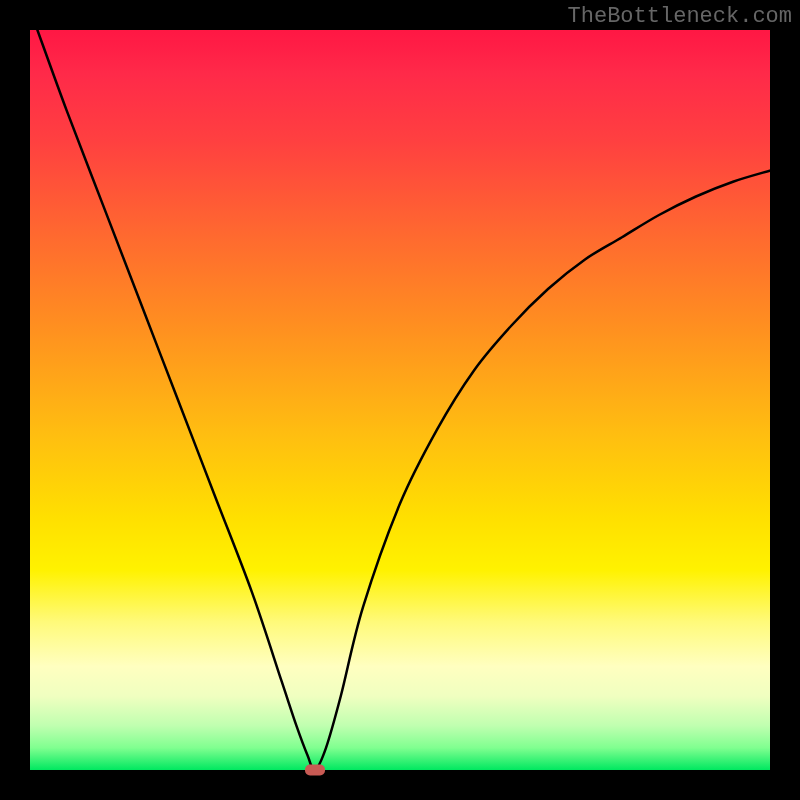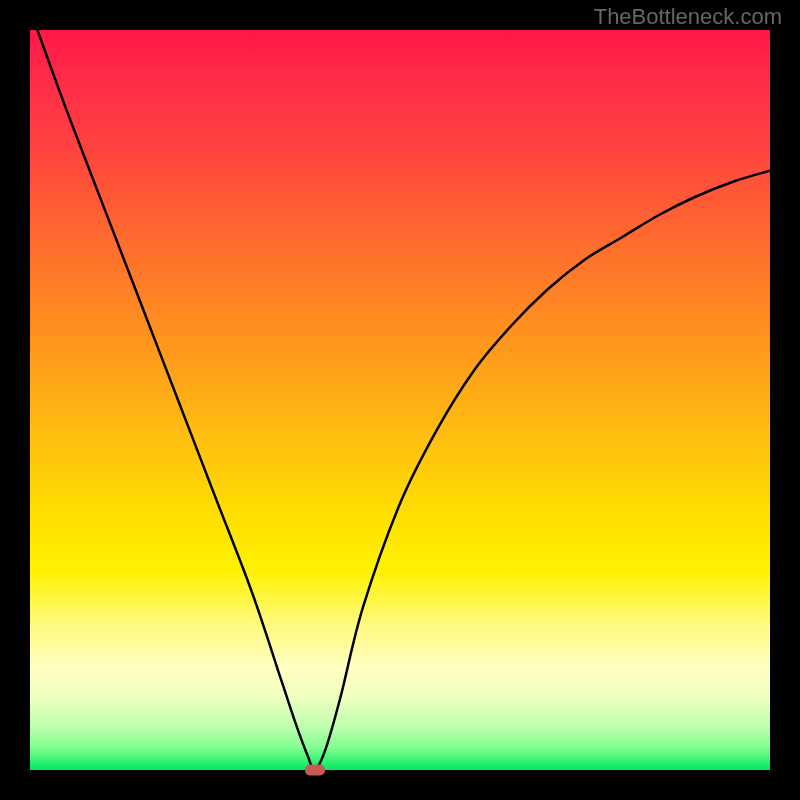--- a/index.html
+++ b/index.html
@@ -6,25 +6,26 @@
   body {
     width: 800px;
     height: 800px;
     background: #000;
     position: relative;
     font-family: Arial, Helvetica, sans-serif;
   }
   .watermark {
     position: absolute;
     top: 4px;
-    right: 18px;
+    right: 8px;
     color: #666;
     font-size: 22px;
     z-index: 10;
     font-weight: 400;
+    font-family: Liberation Mono, monospace;
   }
   .plot-area {
     position: absolute;
     top: 30px;
     left: 30px;
     width: 740px;
     height: 740px;
     background: linear-gradient(to bottom,
       #ff1744 0%,
       #ff2a49 6%,

